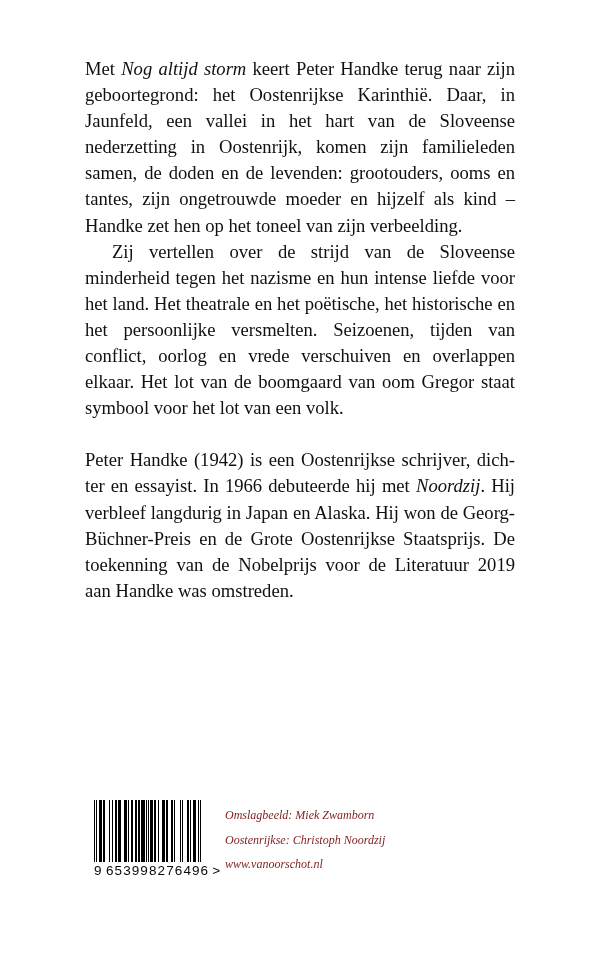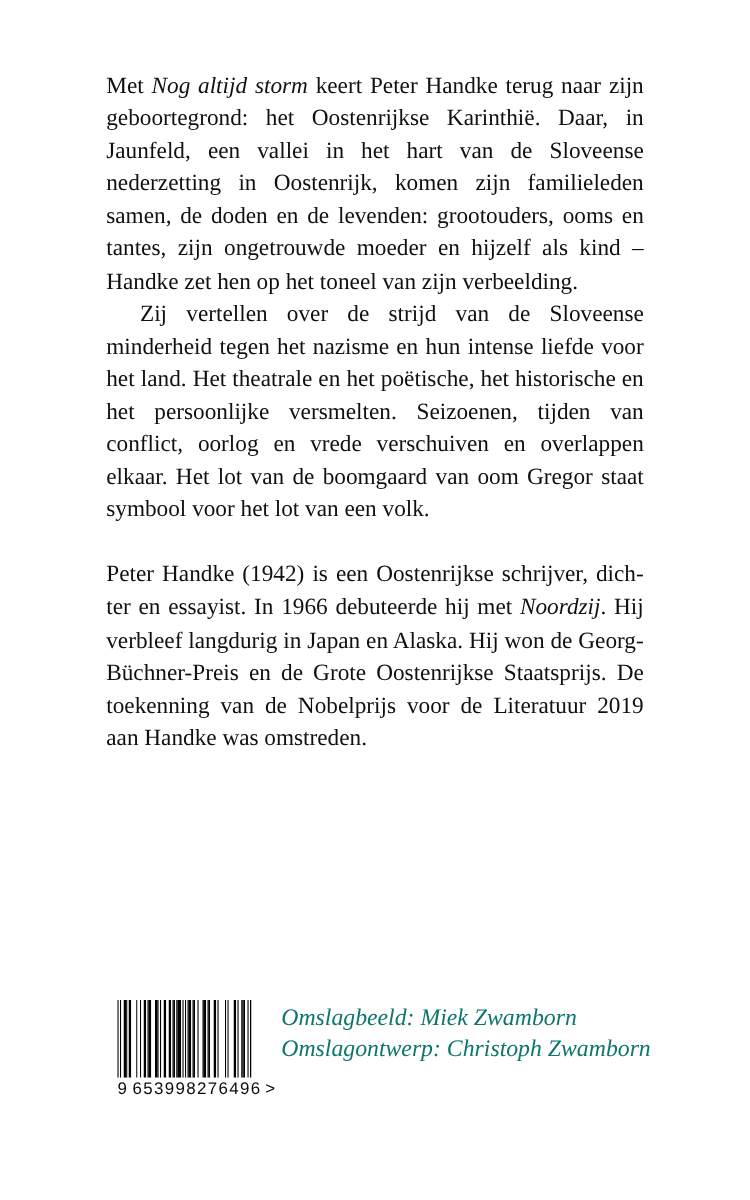--- a/index.html
+++ b/index.html
@@ -98,24 +98,24 @@
   }
 
   .credits {
     position: absolute;
     left: 225px;
     top: 8px;
     width: 300px;
   }
   .credit-line {
     margin: 0;
-    font-size: 19px;
+    font-size: 12px;
     line-height: 24.5px;
     font-style: italic;
-    color: #0f766e;
+    color: #7f1d1d;
     white-space: nowrap;
   }
 </style>
 </head>
 <body>
 
 <div class="page">
 
   <div class="blurb">
     <p class="para">Met <i>Nog altijd storm</i> keert Peter Handke terug naar zijn ge­boortegrond: het Oostenrijkse Karinthië. Daar, in Jaunfeld, een vallei in het hart van de Sloveense nederzetting in Oos­tenrijk, komen zijn familieleden samen, de doden en de levenden: grootouders, ooms en tantes, zijn ongetrouwde moeder en hijzelf als kind – Handke zet hen op het toneel van zijn verbeelding.</p>
@@ -226,18 +226,19 @@
       <div class="isbn-digits">
         <span class="lead">9</span>
         <span class="mid">653998</span>
         <span class="mid">276496</span>
         <span class="term">&gt;</span>
       </div>
     </div>
 
     <div class="credits">
       <p class="credit-line">Omslagbeeld: Miek Zwamborn</p>
-      <p class="credit-line">Omslagontwerp: Christoph Zwamborn</p>
+      <p class="credit-line">Oostenrijkse: Christoph Noordzij</p>
+      <p class="credit-line">www.vanoorschot.nl</p>
     </div>
 
   </div>
 
 </div>
 
 </body></html>

